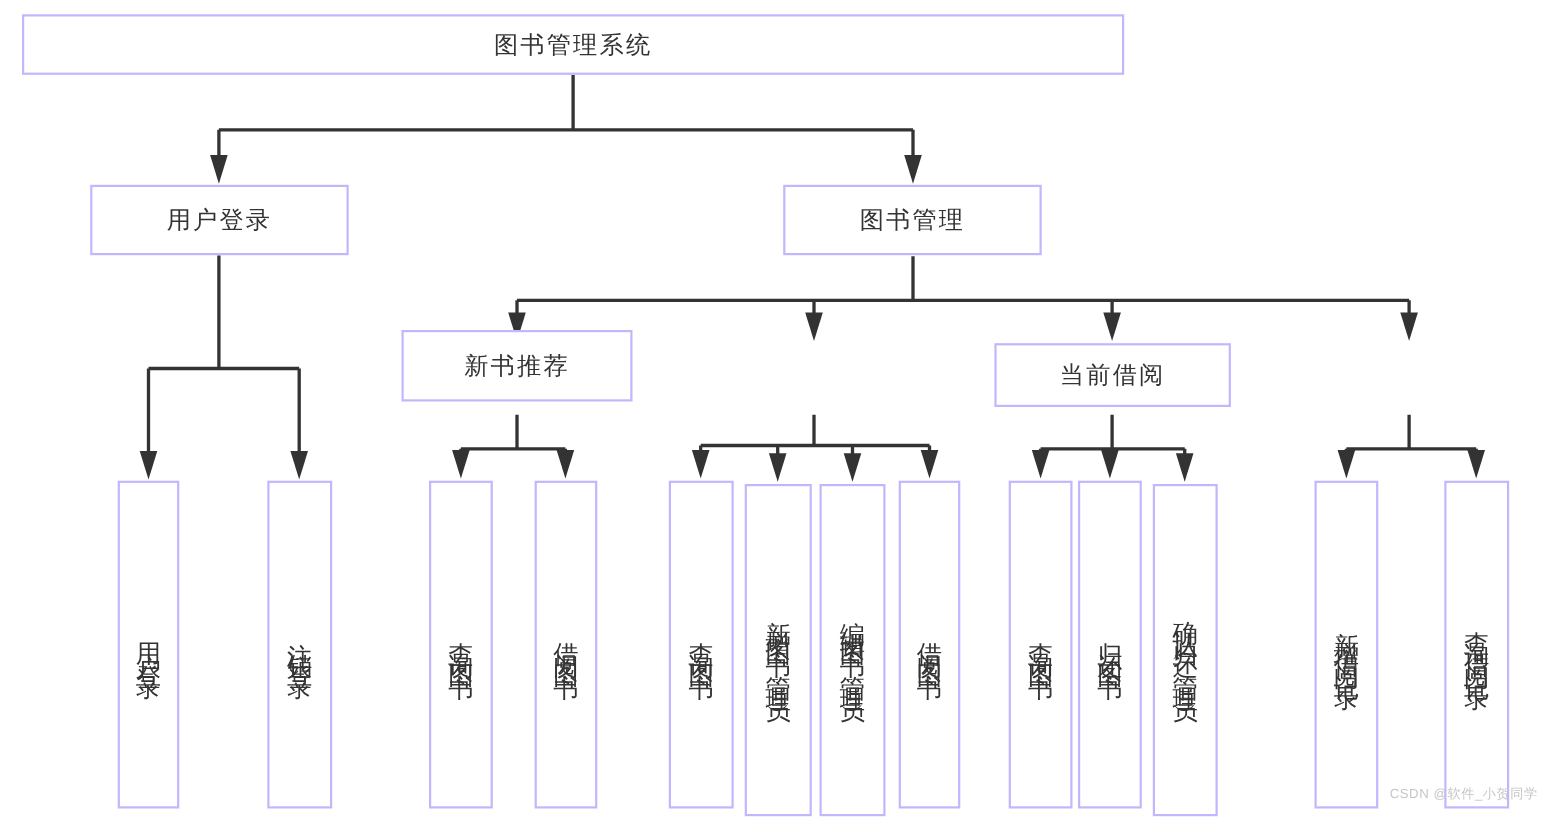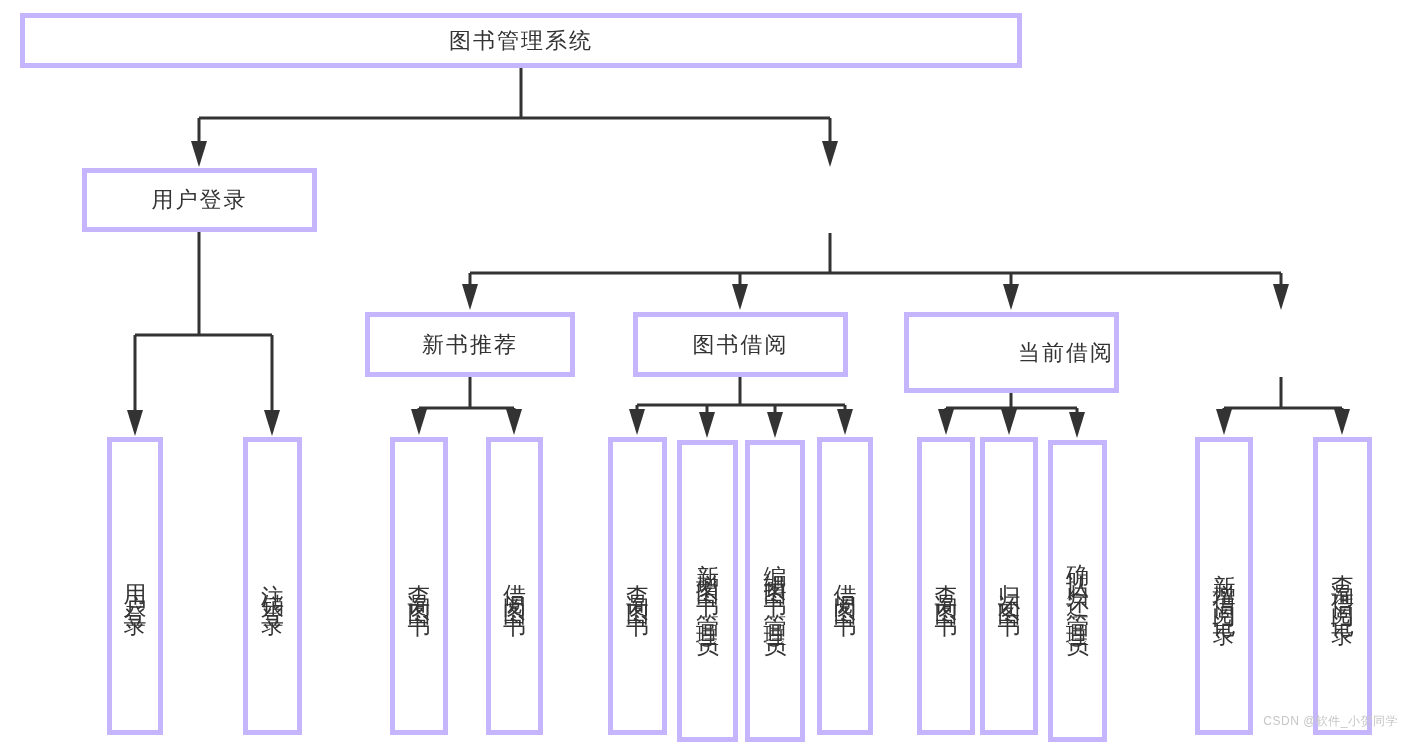--- a/index.html
+++ b/index.html
@@ -1,21 +1,21 @@
 <!DOCTYPE html>
 <html><head>
 <meta charset="utf-8">
 <style>
   html,body{margin:0;padding:0;background:#fff;}
   body{font-family:"Liberation Sans","DejaVu Sans",sans-serif;}
   .canvas{position:relative;width:1405px;height:747px;background:#fff;overflow:hidden;}
   .connectors{position:absolute;left:0;top:0;width:1405px;height:747px;pointer-events:none;}
   .node{
     position:absolute;box-sizing:border-box;background:#fff;
-    border:5px solid #c4b5fd;color:#333333;
+    border:2px solid #c4b5fd;color:#333333;
     display:flex;align-items:center;justify-content:center;
     font-size:22px;letter-spacing:2px;white-space:nowrap;
   }
   .leaf{
     font-size:23px;letter-spacing:0;
   }
   .vtext{
     writing-mode:vertical-rl;text-orientation:mixed;
     line-height:1;letter-spacing:10px;white-space:nowrap;
   }
@@ -61,28 +61,28 @@
     </g>
   </svg>
 
   <div class="node" style="left:20px;top:13px;width:1002px;height:55px;">
     <span>图书管理系统</span>
   </div>
 
   <div class="node" style="left:82px;top:168px;width:235px;height:64px;">
     <span>用户登录</span>
   </div>
+  <div class="node" style="left:712px;top:168px;width:235px;height:64px;">
+    <span>图书管理</span>
+  </div>
 
-  <div class="node" style="left:365px;top:312px;width:210px;height:65px;">
+  <div class="node" style="left:365px;top:300px;width:210px;height:65px;">
     <span>新书推荐</span>
   </div>
-  <div class="node" style="left:633px;top:312px;width:215px;height:65px;">
-    <span>图书借阅</span>
-  </div>
-  <div class="node" style="left:904px;top:312px;width:215px;height:81px;justify-content:flex-end;">
+  <div class="node" style="left:904px;top:312px;width:215px;height:58px;">
     <span>当前借阅</span>
   </div>
 
   <div class="node leaf" style="left:107px;top:437px;width:56px;height:298px;">
     <span class="vtext">用户登录</span>
   </div>
   <div class="node leaf" style="left:243px;top:437px;width:59px;height:298px;">
     <span class="vtext">注销登录</span>
   </div>
 

